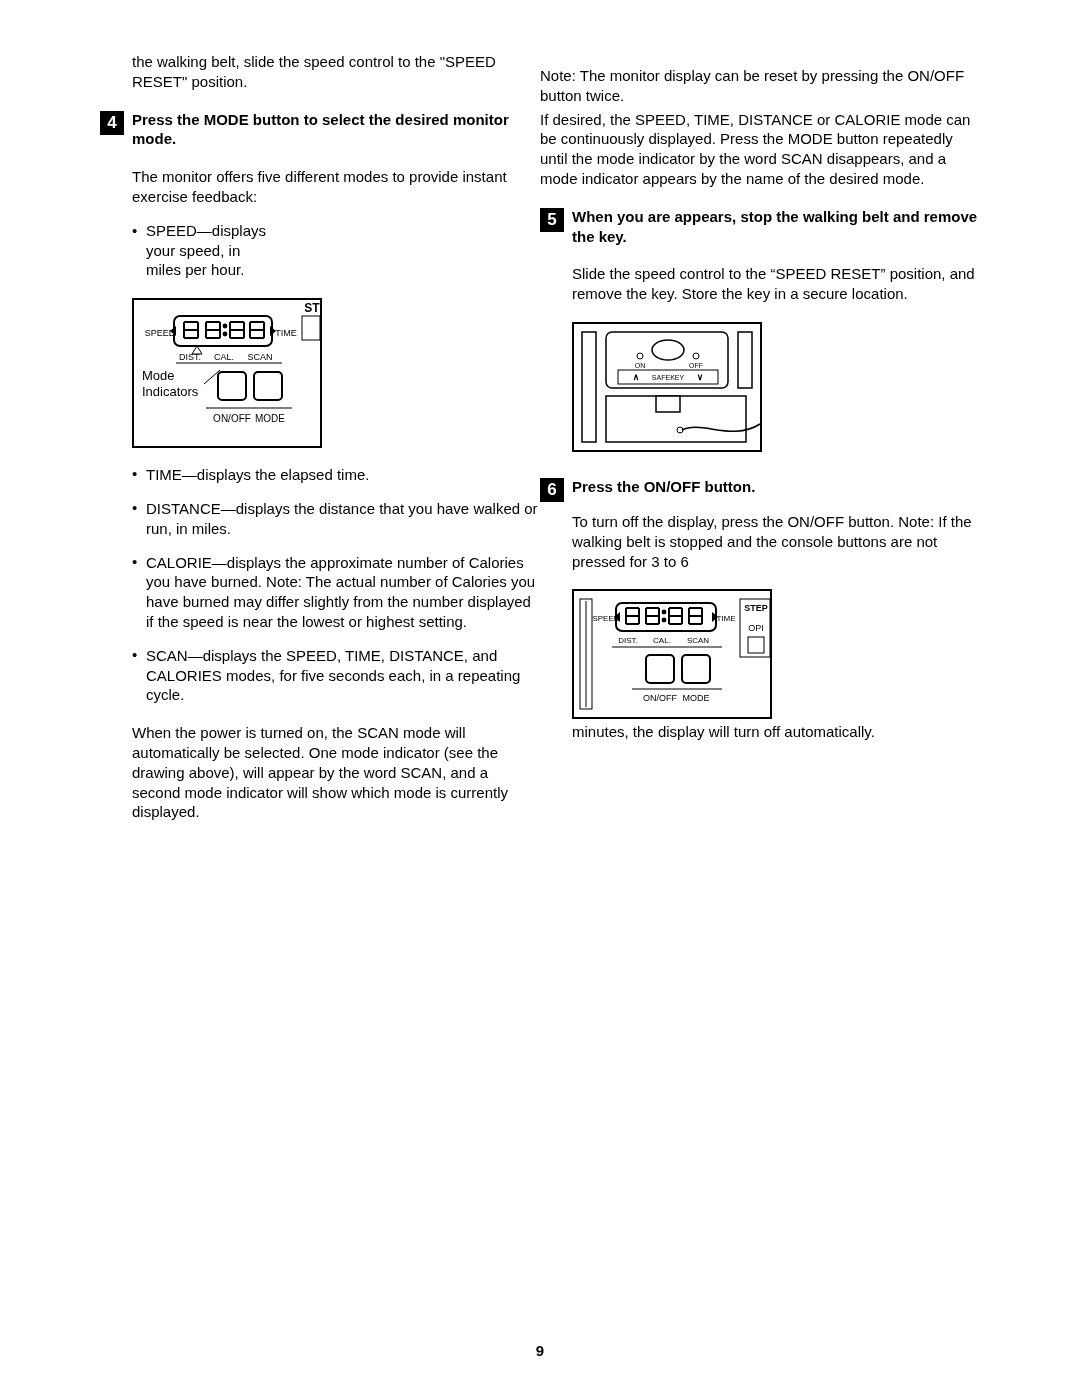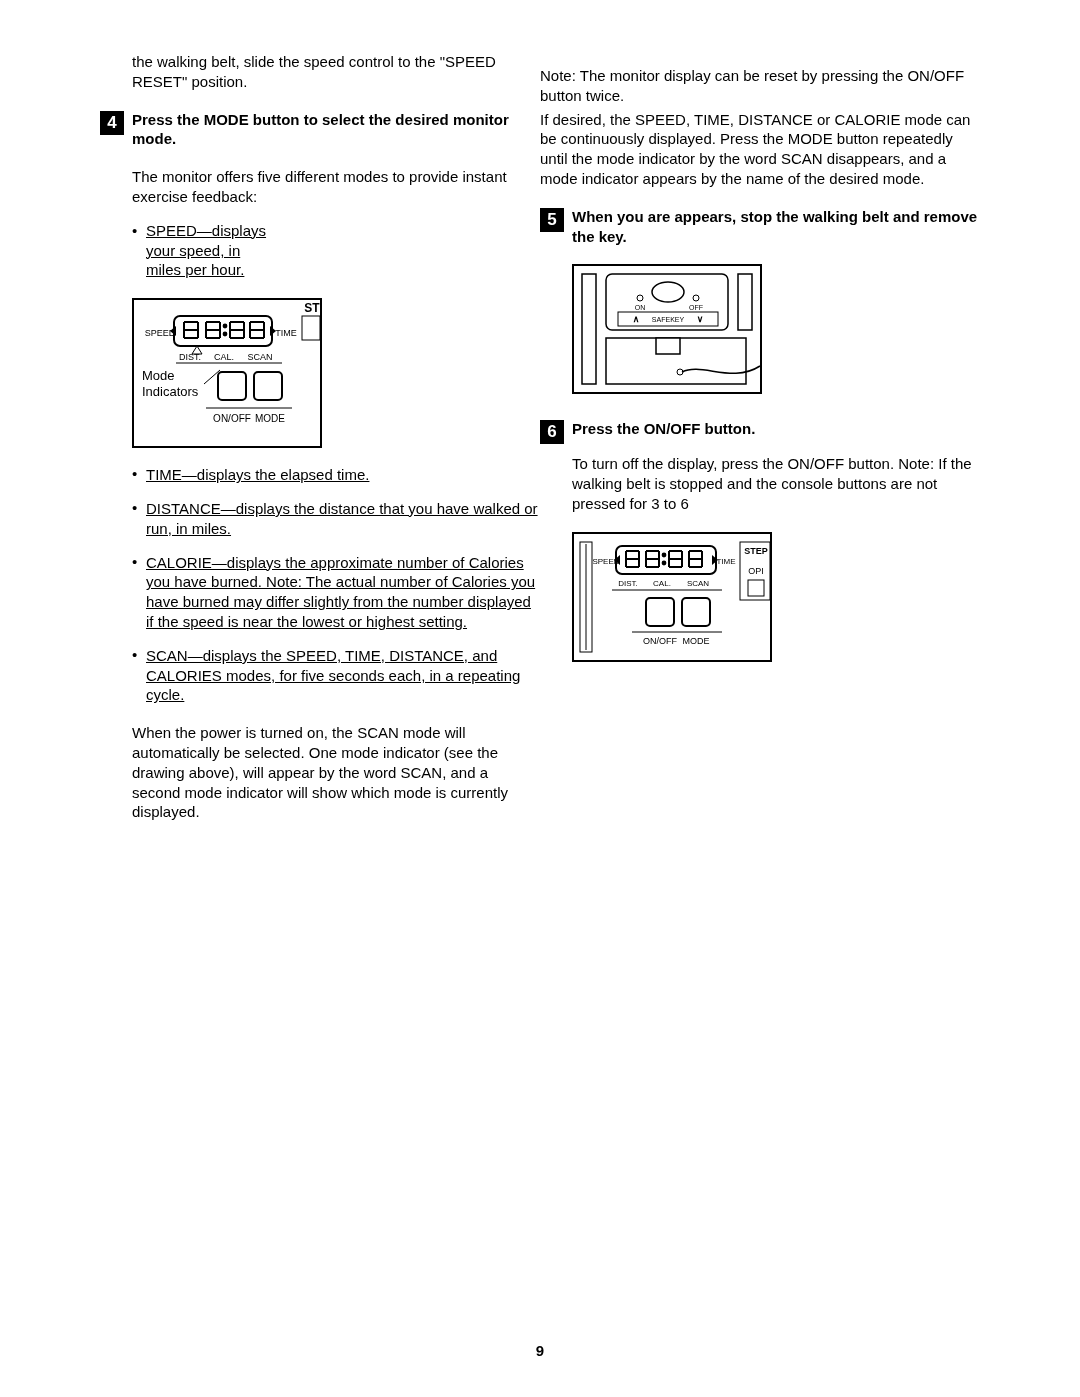--- a/index.html
+++ b/index.html
@@ -55,21 +55,20 @@
     display: flex;
     margin-top: 14px;
   }
   .bullet-row .dot {
     width: 14px;
     flex: 0 0 14px;
   }
   .bullet-row .txt {
     flex: 1;
     line-height: 1.32;
-    text-decoration: underline;
   }
   .figwrap-right {
     display: flex;
     gap: 18px;
     margin-top: 18px;
     flex-direction: column;
   }
   .figwrap-right .figtext {
     flex: 1;
     line-height: 1.32;
@@ -181,20 +180,21 @@
 
       <p style="margin-top:14px">Note: The monitor display can be reset by pressing the ON/OFF button twice.</p>
       <p>If desired, the SPEED, TIME, DISTANCE or CALORIE mode can be continuously displayed. Press the MODE button repeatedly until the mode indicator by the word SCAN disappears, and a mode indicator appears by the name of the desired mode.</p>
 
       <div class="step">
         <div class="stepnum">5</div>
         <div class="stephead">When you are appears, stop the walking belt and remove the key.</div>
       </div>
 
       <div class="indent figwrap-right">
+        <div class="figtext">Slide the speed control to the “SPEED RESET” position, and remove the key. Store the key in a secure location.</div>
 
         <div>
           <svg width="190" height="130" viewBox="0 0 190 130">
             <rect x="1" y="1" width="188" height="128" fill="#fff" stroke="#000" stroke-width="2"></rect>
             <rect x="10" y="10" width="14" height="110" fill="#fff" stroke="#000" stroke-width="1.5"></rect>
             <rect x="166" y="10" width="14" height="56" fill="#fff" stroke="#000" stroke-width="1.5"></rect>
 
             <rect x="34" y="10" width="122" height="56" rx="6" fill="#fff" stroke="#000" stroke-width="1.5"></rect>
 
             <ellipse cx="96" cy="28" rx="16" ry="10" fill="#fff" stroke="#000" stroke-width="1.5"></ellipse>
@@ -253,18 +253,19 @@
             <text x="88" y="112" font-size="9" font-family="Arial" text-anchor="middle">ON/OFF</text>
             <text x="124" y="112" font-size="9" font-family="Arial" text-anchor="middle">MODE</text>
 
             <rect x="168" y="10" width="30" height="58" fill="#fff" stroke="#000" stroke-width="1"></rect>
             <text x="184" y="22" font-size="9" font-family="Arial" font-weight="bold" text-anchor="middle">STEP</text>
             <text x="184" y="42" font-size="9" font-family="Arial" text-anchor="middle">OPI</text>
             <rect x="176" y="48" width="16" height="16" fill="#fff" stroke="#000"></rect>
           </svg>
         </div>
       </div>
+      <p class="indent">minutes, the display will turn off automatically.</p>
 
     </div>
   </div>
 
   <div class="pagenum">9</div>
 </div>
 
 </body></html>

